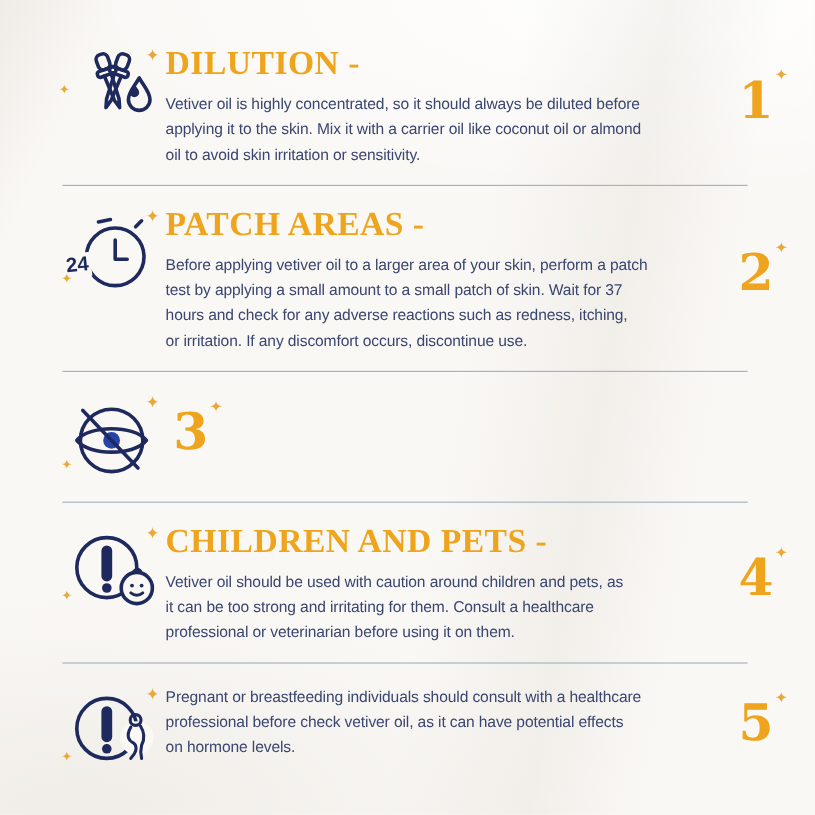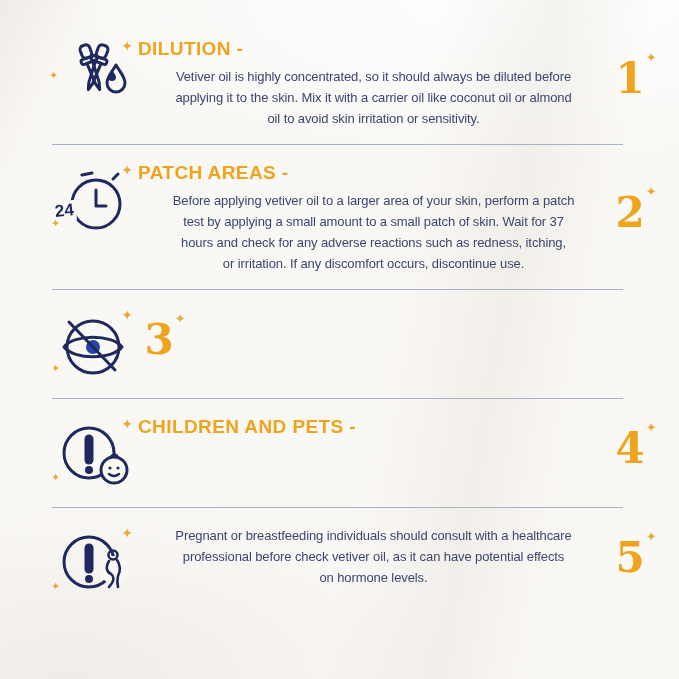--- a/index.html
+++ b/index.html
@@ -60,34 +60,33 @@
     padding:0 2px;
     transform:rotate(-6deg);
     font-family:"Liberation Sans", sans-serif;
   }
   .text-col{
     flex:1 1 auto;
     min-width:0;
     padding-top:2px;
   }
   h2{
-    font-size:19px;
+    font-size:28px;
     font-weight:800;
     letter-spacing:.4px;
     color:var(--accent);
     margin-bottom:6px;
-    font-family:Liberation Sans, sans-serif;
+    font-family:Liberation Serif, serif;
   }
   .body-text{
     font-size:13px;
     line-height:21px;
     letter-spacing:-.1px;
     white-space:pre-line;
     color:var(--body-text);
-    text-align:center;
   }
   .num-col{
     flex:0 0 54px;
     align-self:center;
     display:flex;
     justify-content:center;
     align-items:flex-start;
     transform:translateY(-4px);
   }
   .num{
@@ -209,20 +208,23 @@
           <circle cx="54" cy="52" r="1.6" fill="currentColor" stroke="none"></circle>
           <circle cx="62" cy="52" r="1.6" fill="currentColor" stroke="none"></circle>
           <path d="M53 58 Q58 62 63 58" stroke-width="2.4"></path>
         </svg>
         <span class="sp sp-tr">✦</span>
         <span class="sp sp-bl">✦</span>
       </div>
     </div>
     <div class="text-col">
       <h2>CHILDREN AND PETS -</h2>
+      <p class="body-text">Vetiver oil should be used with caution around children and pets, as
+it can be too strong and irritating for them. Consult a healthcare
+professional or veterinarian before using it on them.</p>
     </div>
     <div class="num-col">
       <span class="num">4</span>
       <span class="num-sp">✦</span>
     </div>
   </section>
   <hr class="divider">
 
   <section class="row">
     <div class="icon-col">

